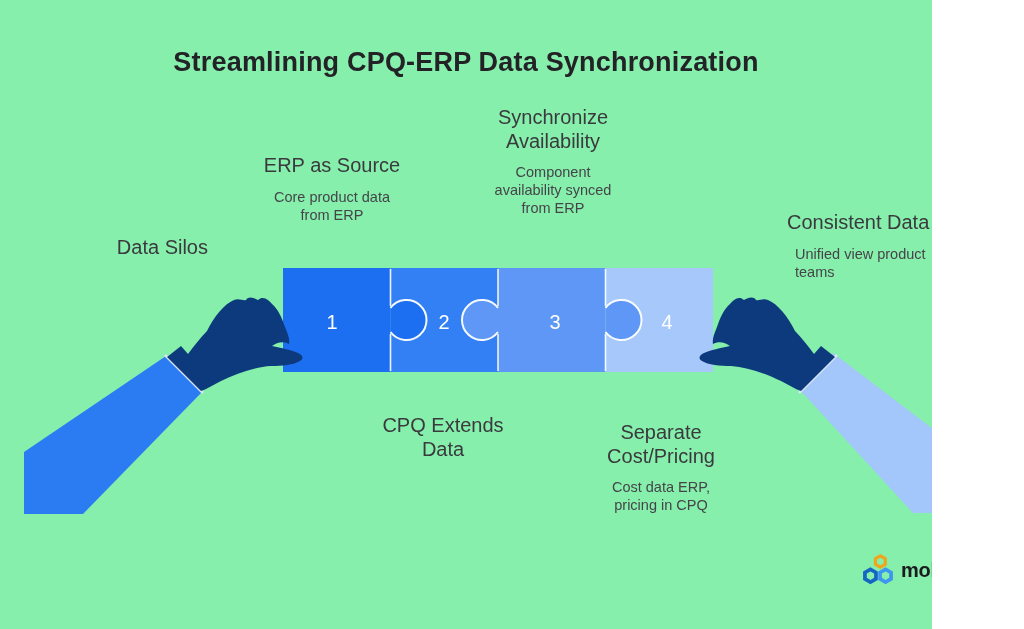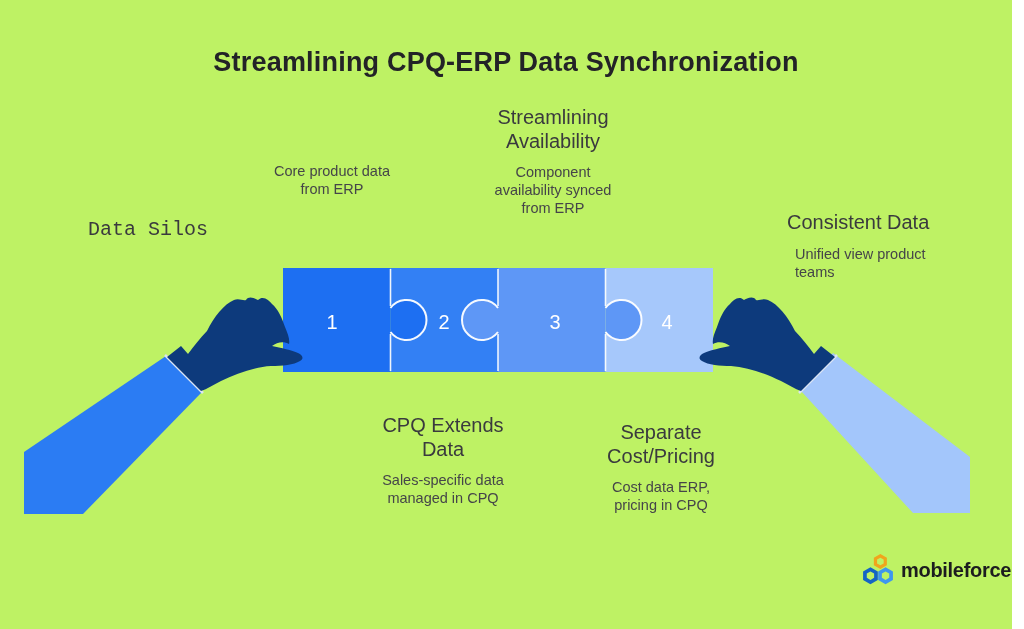--- a/index.html
+++ b/index.html
@@ -1,19 +1,19 @@
 <!DOCTYPE html>
 <html><head>
 <meta charset="utf-8">
 <style>
   html,body{margin:0;padding:0;}
   .canvas{
     position:relative;
-    width:1012px;height:629px;
-    background:#bef264;
+    width:932px;height:629px;
+    background:#86efac;
     overflow:hidden;
     font-family:"Liberation Sans",sans-serif;
   }
   .title{
     position:absolute;top:47px;left:0;right:0;
     margin:0;
     text-align:center;
     font-size:27px;font-weight:700;
     letter-spacing:.2px;
     color:#232327;
@@ -30,21 +30,21 @@
   .callout .body{
     margin:8px;
     font-size:14.5px;font-weight:400;
     line-height:1.25;
     color:#454549;
     white-space:pre-line;
   }
   .align-right{text-align:right;}
   .align-center{text-align:center;}
   .align-left{text-align:left;}
-  .co-data-silos{left:18px;top:218px;width:190px;font-family:Liberation Mono, monospace;}
+  .co-data-silos{left:18px;top:236px;width:190px;}
   .co-erp-source{left:237px;top:154px;width:190px;}
   .co-sync-availability{left:458px;top:106px;width:190px;}
   .co-consistent-data{left:787px;top:211px;width:200px;}
   .co-cpq-extends{left:348px;top:414px;width:190px;}
   .co-separate-cost{left:566px;top:421px;width:190px;}
   .piece-num{
     font-family:"Liberation Sans",sans-serif;
     font-size:20px;font-weight:400;
   }
   .logo{
@@ -127,43 +127,42 @@
              C294,365 282,366 271,366
              C254,367 236,374 221,381
              C213,385 207,389 201,391 Z" fill="#0D3A7C"></path>
   </svg>
 
   <div class="callout co-data-silos align-right">
     <p class="heading">Data Silos</p>
   </div>
 
   <div class="callout co-erp-source align-center">
+    <p class="heading">ERP as Source</p>
     <p class="body">Core product data
 from ERP</p>
   </div>
 
   <div class="callout co-sync-availability align-center">
-    <p class="heading">Streamlining
+    <p class="heading">Synchronize
 Availability</p>
     <p class="body">Component
 availability synced
 from ERP</p>
   </div>
 
   <div class="callout co-consistent-data align-left">
     <p class="heading">Consistent Data</p>
     <p class="body">Unified view product
 teams</p>
   </div>
 
   <div class="callout co-cpq-extends align-center">
     <p class="heading">CPQ Extends
 Data</p>
-    <p class="body">Sales-specific data
-managed in CPQ</p>
   </div>
 
   <div class="callout co-separate-cost align-center">
     <p class="heading">Separate
 Cost/Pricing</p>
     <p class="body">Cost data ERP,
 pricing in CPQ</p>
   </div>
 
   <div class="logo">

